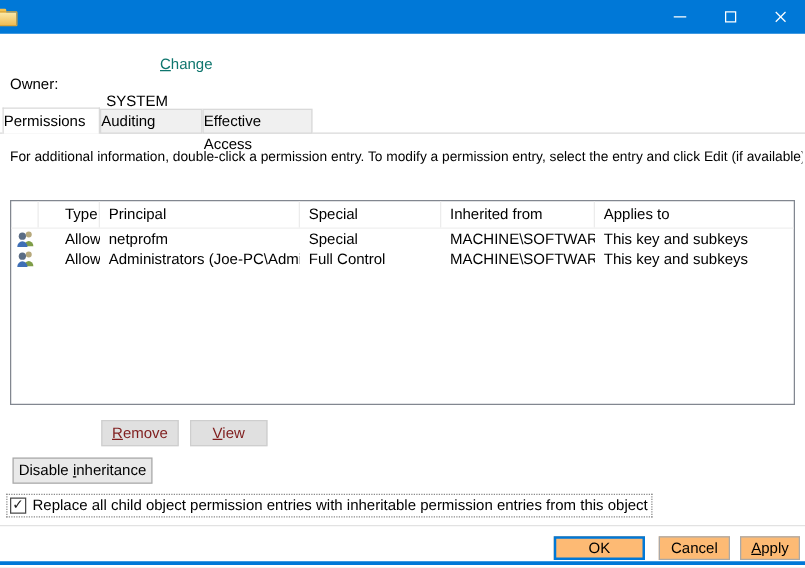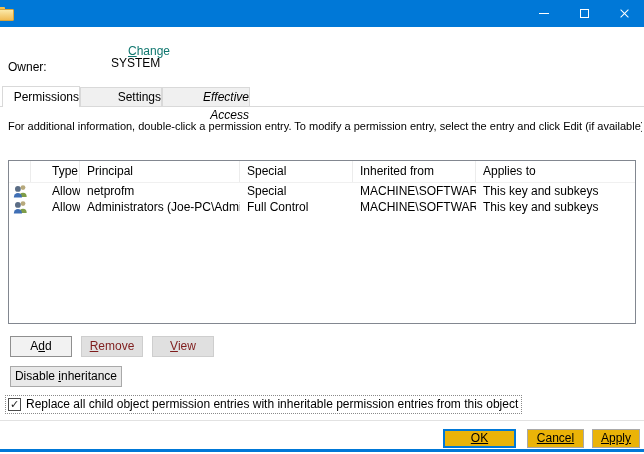--- a/index.html
+++ b/index.html
@@ -16,30 +16,30 @@
   .wc { width: 40px; height: 27px; display: flex; align-items: center; justify-content: center; cursor: default; }
   .glyph-min { width: 10px; height: 1px; background: #fff; }
   .glyph-max { width: 9px; height: 9px; border: 1px solid #fff; }
   .glyph-close { position: relative; width: 11px; height: 11px; }
   .glyph-close::before, .glyph-close::after { content: ""; position: absolute; left: 0; top: 5px; width: 11px; height: 1px; background: #fff; }
   .glyph-close::before { transform: rotate(45deg); }
   .glyph-close::after { transform: rotate(-45deg); }
 
   
   .owner-label { position: absolute; left: 8px; top: 60px; }
-  .owner-value { position: absolute; left: 85px; top: 56px; margin-left: 26px; }
+  .owner-value { position: absolute; left: 85px; top: 74px; }
   .change-link { position: absolute; left: 128px; top: 44px; color: #0f766e; cursor: pointer; }
 
   
   .tabline { position: absolute; left: 0; top: 106px; width: 644px; height: 1px; background: #d9d9d9; }
-  .tab { position: absolute; top: 87px; height: 20px; line-height: 18px; text-align: right; background: #f0f0f0; border: 1px solid #d9d9d9; z-index: 1; cursor: default; }
+  .tab { position: absolute; top: 87px; height: 20px; line-height: 18px; text-align: left; background: #f0f0f0; border: 1px solid #d9d9d9; z-index: 1; cursor: default; }
   .tab.active { top: 86px; height: 21px; line-height: 20px; background: #ffffff; border-bottom: none; z-index: 2; }
   .tab-permissions { left: 2px; width: 78px; }
   .tab-auditing { left: 80px; width: 82px; }
-  .tab-effective { left: 162px; width: 88px; font-style: italic; }
+  .tab-effective { left: 162px; width: 88px; }
 
   .info-text { position: absolute; left: 8px; top: 120px; width: 634px; font-size: 11px; white-space: nowrap; overflow: hidden; }
   .entries-label { position: absolute; left: 8px; top: 143px; }
 
   
   .list { position: absolute; left: 8px; top: 160px; width: 628px; height: 164px; border: 1px solid #828790; background: #fff; }
   .hrow { display: flex; height: 22px; line-height: 21px; border-bottom: 1px solid #f0f0f0; }
   .hcell { padding-left: 7px; border-right: 1px solid #ececec; overflow: hidden; white-space: nowrap; cursor: default; }
   .trow { display: flex; height: 16px; align-items: center; cursor: default; }
   .tcell { padding-left: 7px; overflow: hidden; white-space: nowrap; line-height: 16px; }
@@ -57,21 +57,21 @@
   .btn-remove { left: 81px; top: 336px; width: 62px; }
   .btn-view { left: 152px; top: 336px; width: 62px; }
   .btn-disable-inh { left: 10px; top: 366px; width: 112px; }
 
   
   .checkbox-row { position: absolute; left: 5px; top: 395px; display: inline-flex; align-items: center; gap: 5px; border: 1px dotted #8a8a8a; padding: 1px 3px 2px 2px; cursor: default; }
   .checkbox { width: 13px; height: 13px; border: 1px solid #4a4a4a; background: #fff; display: flex; align-items: center; justify-content: center; font-size: 11px; line-height: 11px; color: #1a1a1a; }
 
   
   .footer-sep { position: absolute; left: 0; top: 420px; width: 644px; height: 1px; background: #e2e2e2; }
-  .fbtn { position: absolute; top: 429px; height: 19px; background: #eab308; border: 1px solid #a9a9a9; text-align: center; line-height: 17px; font-size: 12px; cursor: default; text-decoration: underline; }
+  .fbtn { position: absolute; top: 429px; height: 19px; background: #fdba74; border: 1px solid #a9a9a9; text-align: center; line-height: 17px; font-size: 12px; cursor: default; }
   .btn-ok { left: 443px; width: 73px; border: 2px solid #0078d7; line-height: 15px; }
   .btn-cancel { left: 527px; width: 57px; }
   .btn-apply { left: 592px; width: 48px; }
   .bottom-accent { position: absolute; left: 0; top: 449px; width: 644px; height: 3px; background: #0078d7; }
 
   u { text-decoration: underline; }
 </style>
 </head>
 <body>
 
@@ -94,21 +94,21 @@
         </div>
     </div>
   </div>
 
   <span class="owner-label">Owner:</span>
   <span class="owner-value">SYSTEM</span>
   <span class="change-link"><u>C</u>hange</span>
 
   <div class="tabline"></div>
   <div class="tab active tab-permissions">Permissions</div>
-  <div class="tab tab-auditing">Settings</div>
+  <div class="tab tab-auditing">Auditing</div>
   <div class="tab tab-effective">Effective Access</div>
 
   <div class="info-text">For additional information, double-click a permission entry. To modify a permission entry, select the entry and click Edit (if available).</div>
 
   <div class="list">
     <div class="hrow">
       <div class="hcell col-icon"></div>
       <div class="hcell col-type">Type</div>
       <div class="hcell col-principal">Principal</div>
       <div class="hcell col-access">Special</div>
@@ -142,21 +142,20 @@
         </svg>
       </div>
       <div class="tcell col-type">Allow</div>
       <div class="tcell col-principal">Administrators (Joe-PC\Admi...</div>
       <div class="tcell col-access">Full Control</div>
       <div class="tcell col-inherited">MACHINE\SOFTWARE...</div>
       <div class="tcell col-applies">This key and subkeys</div>
     </div>
   </div>
 
-  <div class="btn btn-add">A<u>d</u>d</div>
   <div class="btn disabled btn-remove"><u>R</u>emove</div>
   <div class="btn disabled btn-view"><u>V</u>iew</div>
   <div class="btn btn-disable-inh">Disable <u>i</u>nheritance</div>
 
   <div class="checkbox-row">
     <span class="checkbox">✓</span>
     <span>Replace all child object permission entries with inheritable permission entries from this object</span>
   </div>
 
   <div class="footer-sep"></div>

